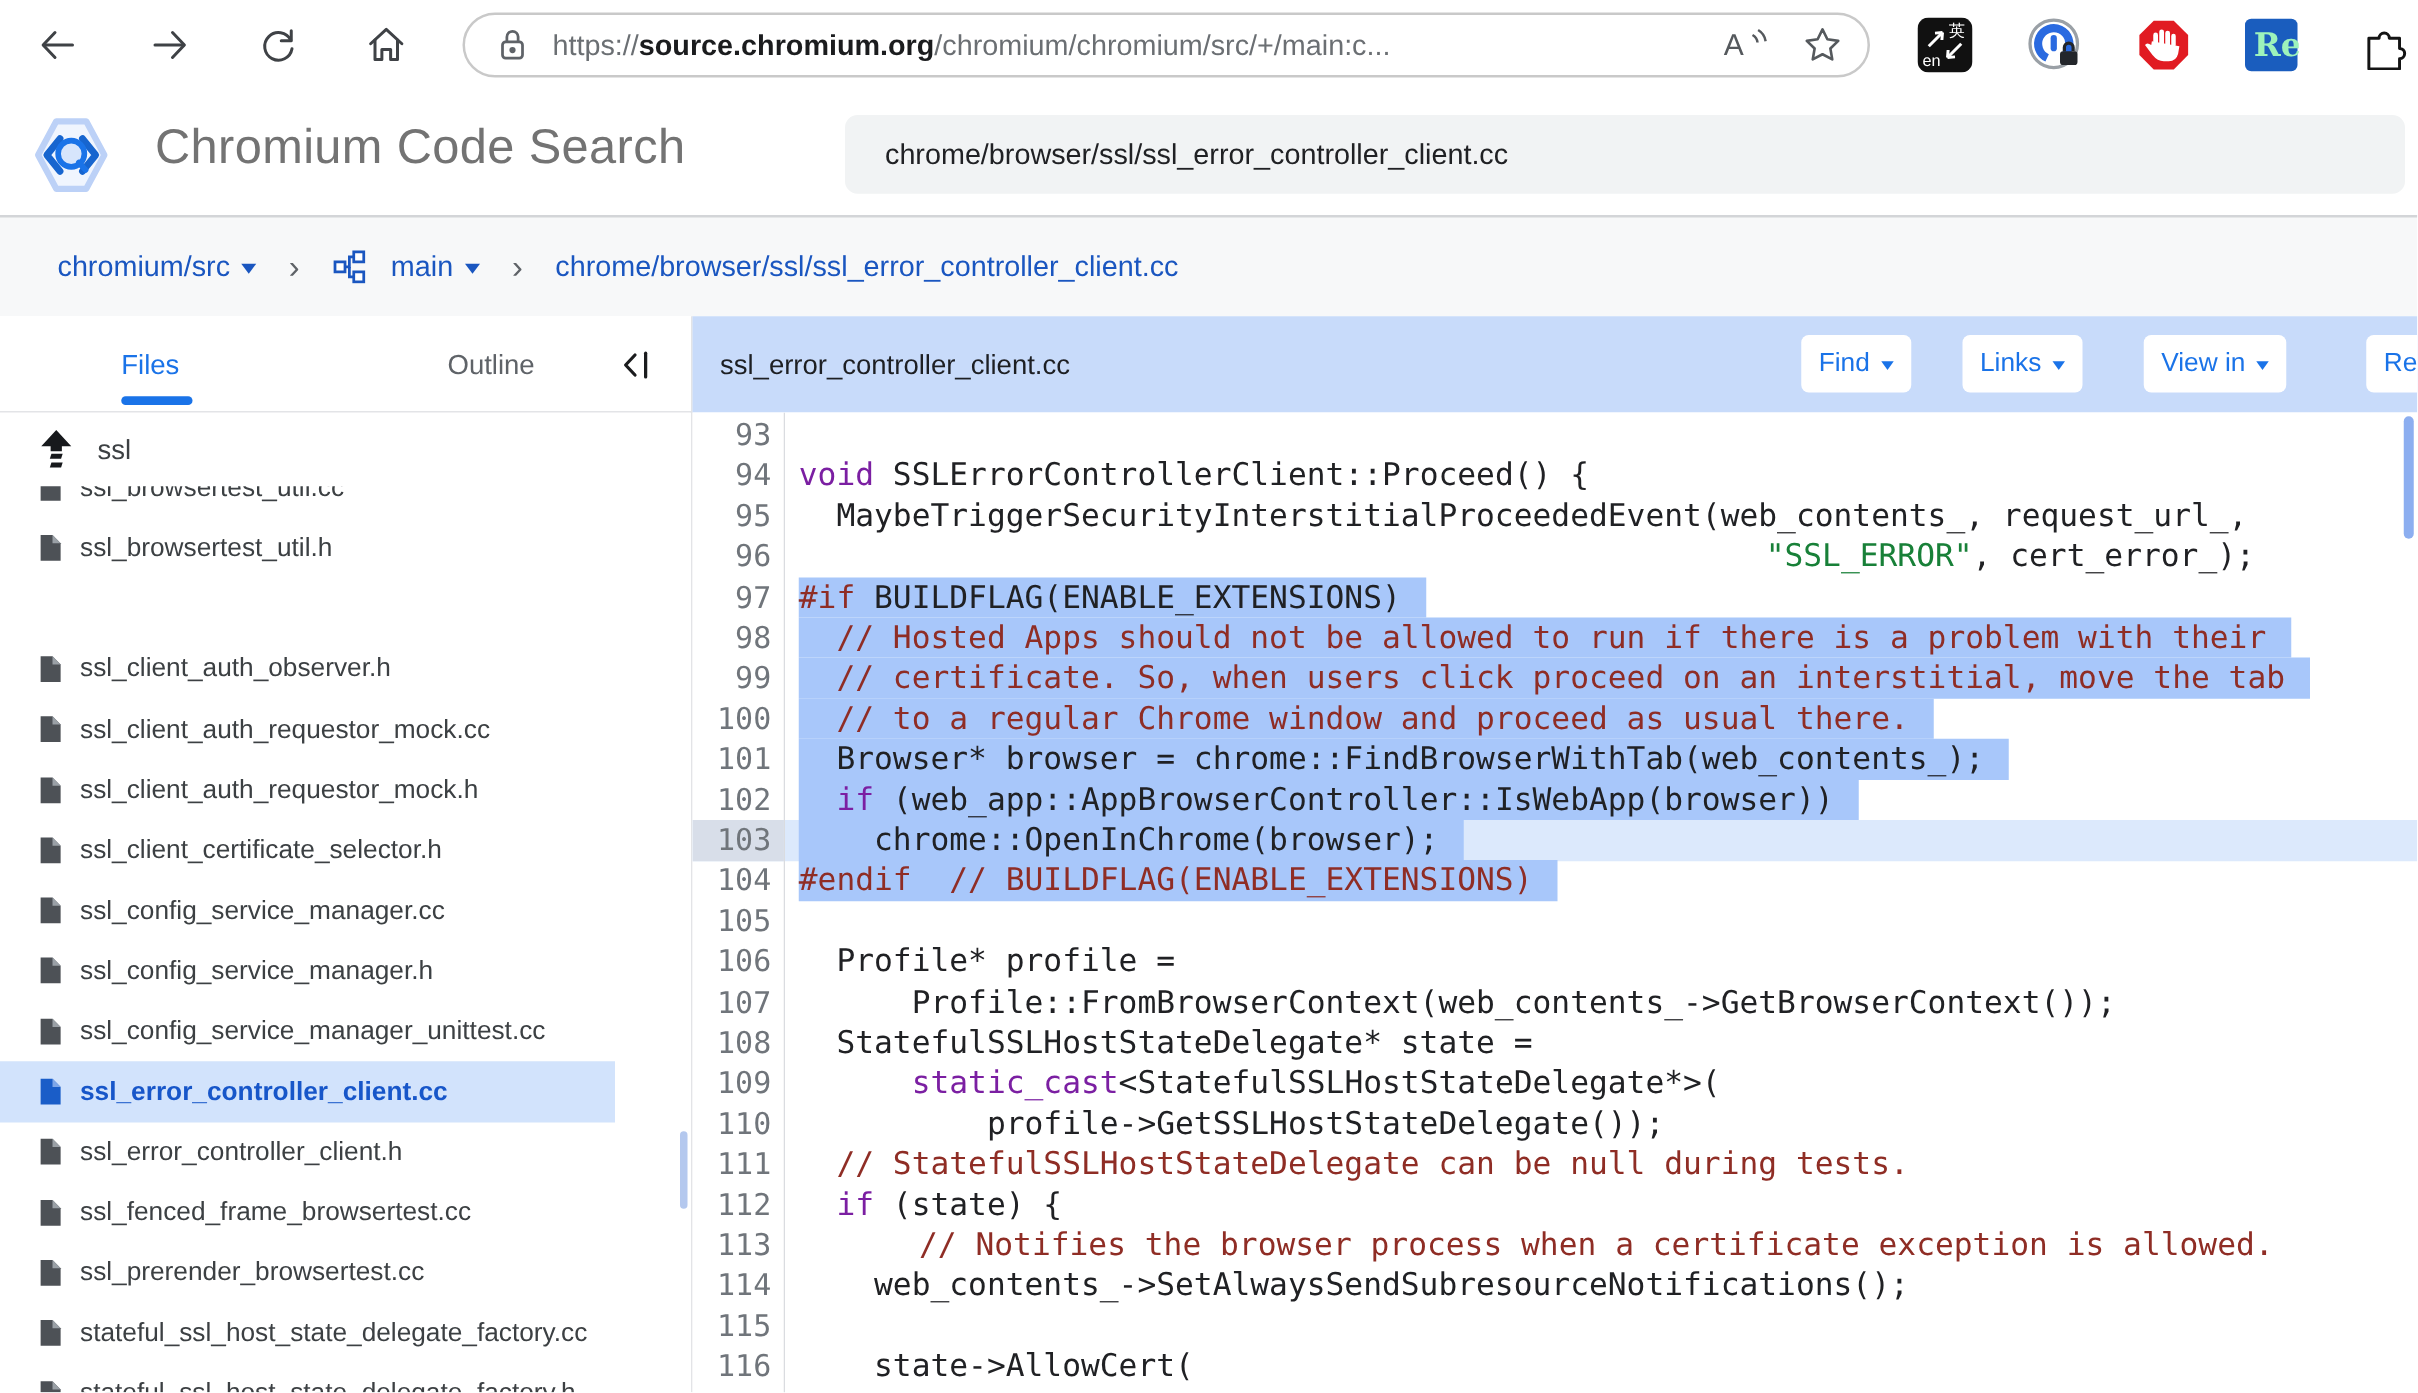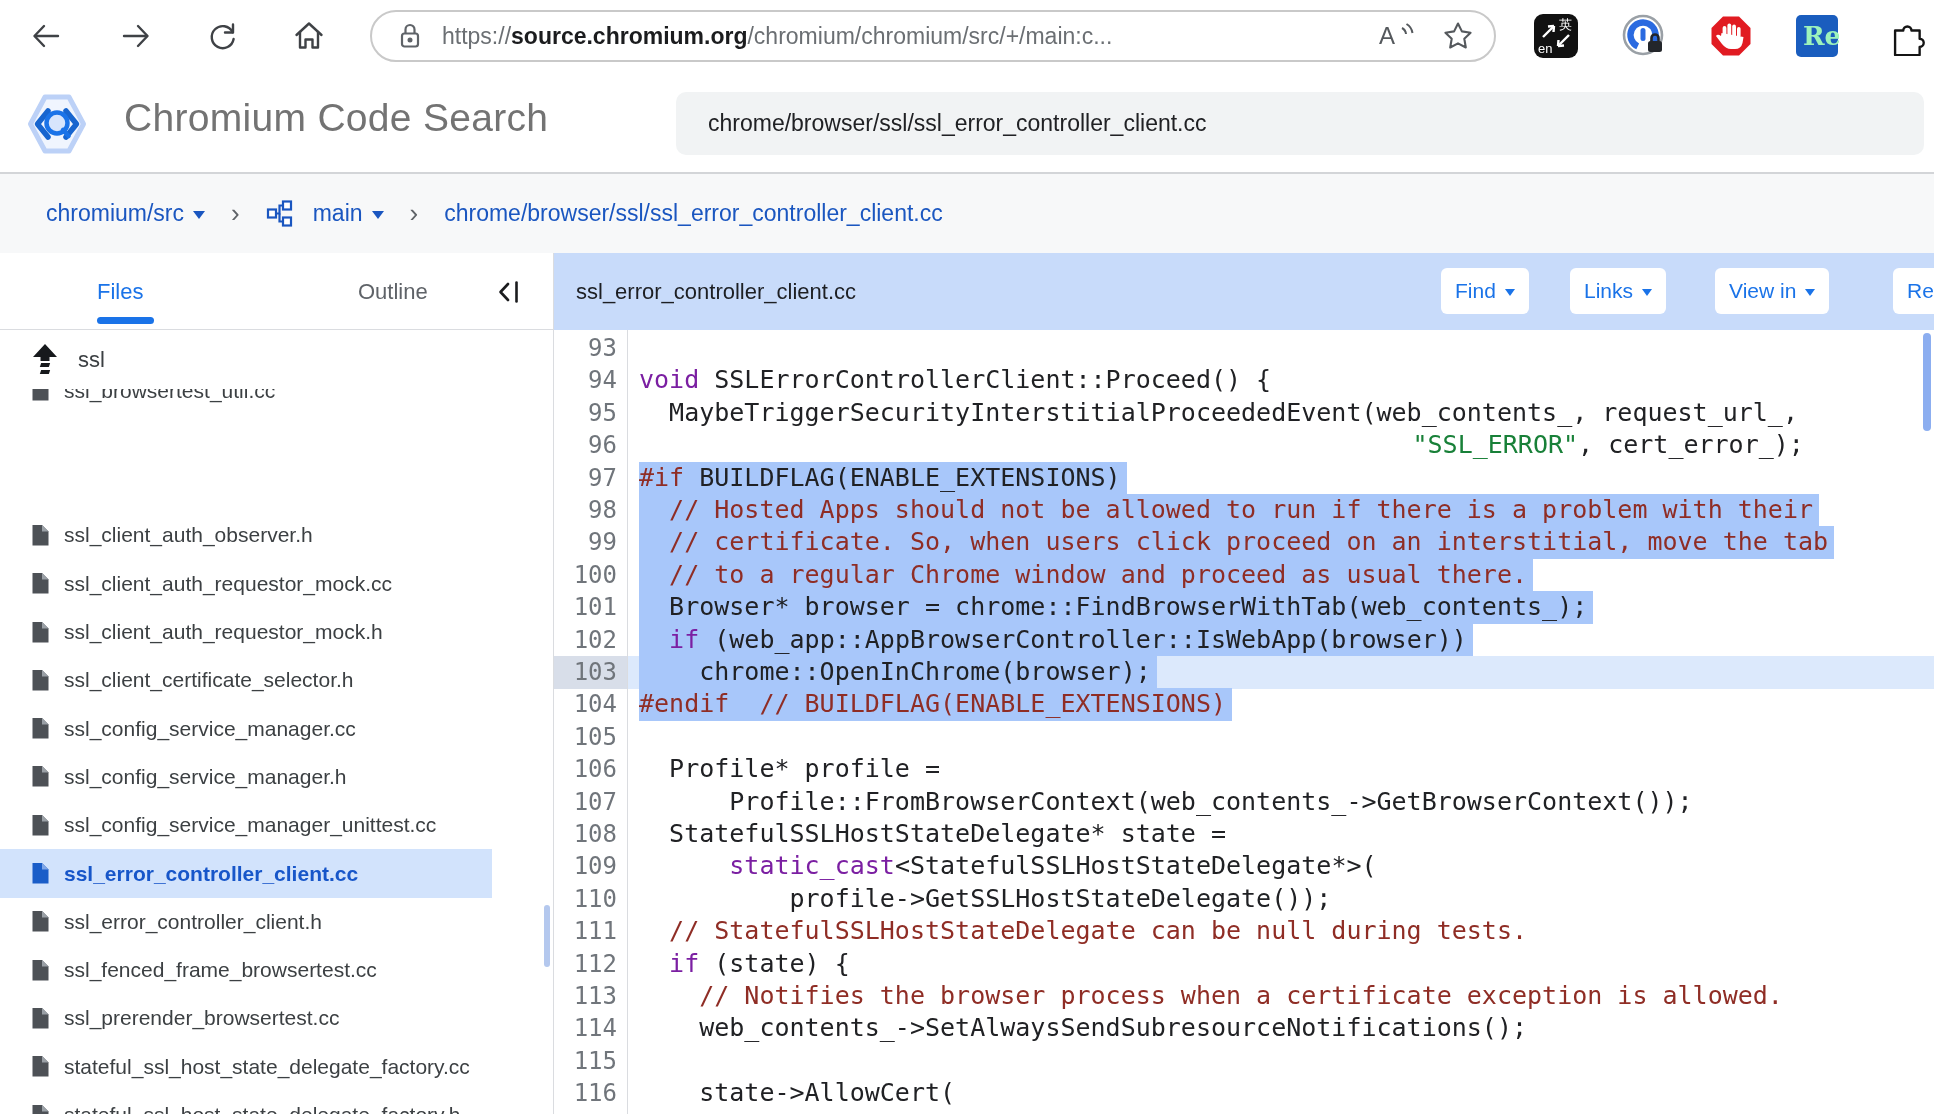--- a/index.html
+++ b/index.html
@@ -63,21 +63,21 @@
 
   
   .codearea{position:absolute;left:554px;top:330px;width:1380px;height:888px;background:#fff;overflow:hidden;}
   .crow{position:absolute;left:0;right:0;height:33px;display:flex;}
   .ln{flex:none;width:73px;text-align:right;padding-right:10px;box-sizing:border-box;
       font:24px/32.4px "DejaVu Sans Mono",monospace;color:#70757b;cursor:pointer;}
   .ct{flex:1;padding-left:12px;font:25px/32.4px "DejaVu Sans Mono",monospace;white-space:pre;color:#202124;}
   .gutline{position:absolute;left:73px;top:0;bottom:0;width:1px;background:#dadce0;z-index:2;}
   .crow.cur{background:#dcE9fc;background:#dce9fc;}
   .crow.cur .ln{background:#d8dee9;}
-  .sel{display:inline-block;background:#a8c7fa;padding-right:6px;}
+  .sel{display:inline-block;background:#a8c7fa;padding-right:20px;}
   .seg-k{color:#7b1fa2;}
   .seg-c{color:#8f2d25;}
   .seg-s{color:#188038;}
   .seg-p{color:#202124;}
   .code-thumb{position:absolute;right:3px;top:3px;width:8px;height:98px;border-radius:4px;background:#8caef0;z-index:5;}
 </style>
 </head>
 <body>
 
 <div class="screen">
@@ -254,20 +254,27 @@
         <span class="parentname">ssl</span>
       </div>
       <div class="sb-thumb"></div>
     <div class="frow" style="top: 36px;">
           <svg width="19" height="23" viewBox="0 0 19 23">
             <path d="M1.5 1 h9.5 l6.5 6.5 v14 h-16 z" fill="#4d5156"></path>
             <path d="M11 1 l6.5 6.5 h-6.5 z" fill="#9aa0a6"></path>
           </svg>
           <span class="fname">ssl_browsertest_util.cc</span>
         </div>
+        <div class="frow" style="top: 84.3px;">
+          <svg width="19" height="23" viewBox="0 0 19 23">
+            <path d="M1.5 1 h9.5 l6.5 6.5 v14 h-16 z" fill="#4d5156"></path>
+            <path d="M11 1 l6.5 6.5 h-6.5 z" fill="#9aa0a6"></path>
+          </svg>
+          <span class="fname">ssl_browsertest_util.h</span>
+        </div>
         <div class="frow" style="top: 180.9px;">
           <svg width="19" height="23" viewBox="0 0 19 23">
             <path d="M1.5 1 h9.5 l6.5 6.5 v14 h-16 z" fill="#4d5156"></path>
             <path d="M11 1 l6.5 6.5 h-6.5 z" fill="#9aa0a6"></path>
           </svg>
           <span class="fname">ssl_client_auth_observer.h</span>
         </div>
         <div class="frow" style="top: 229.2px;">
           <svg width="19" height="23" viewBox="0 0 19 23">
             <path d="M1.5 1 h9.5 l6.5 6.5 v14 h-16 z" fill="#4d5156"></path>
@@ -449,21 +456,21 @@
           <div class="ct"><span class="seg-p">          profile-&gt;GetSSLHostStateDelegate());</span></div>
         </div>
         <div class="crow" style="top: 585.2px;">
           <div class="ln">111</div>
           <div class="ct"><span class="seg-c">  // StatefulSSLHostStateDelegate can be null during tests.</span></div>
         </div>
         <div class="crow" style="top: 617.6px;">
           <div class="ln">112</div>
           <div class="ct"><span class="seg-p">  </span><span class="seg-k">if</span><span class="seg-p"> (state) {</span></div>
         </div>
-        <div class="crow" style="top: 650px;">
+        <div class="crow" style="top: 650px; gap: 36px;">
           <div class="ln">113</div>
           <div class="ct"><span class="seg-c">    // Notifies the browser process when a certificate exception is allowed.</span></div>
         </div>
         <div class="crow" style="top: 682.4px;">
           <div class="ln">114</div>
           <div class="ct"><span class="seg-p">    web_contents_-&gt;SetAlwaysSendSubresourceNotifications();</span></div>
         </div>
         <div class="crow" style="top: 714.8px;">
           <div class="ln">115</div>
           <div class="ct"></div>

